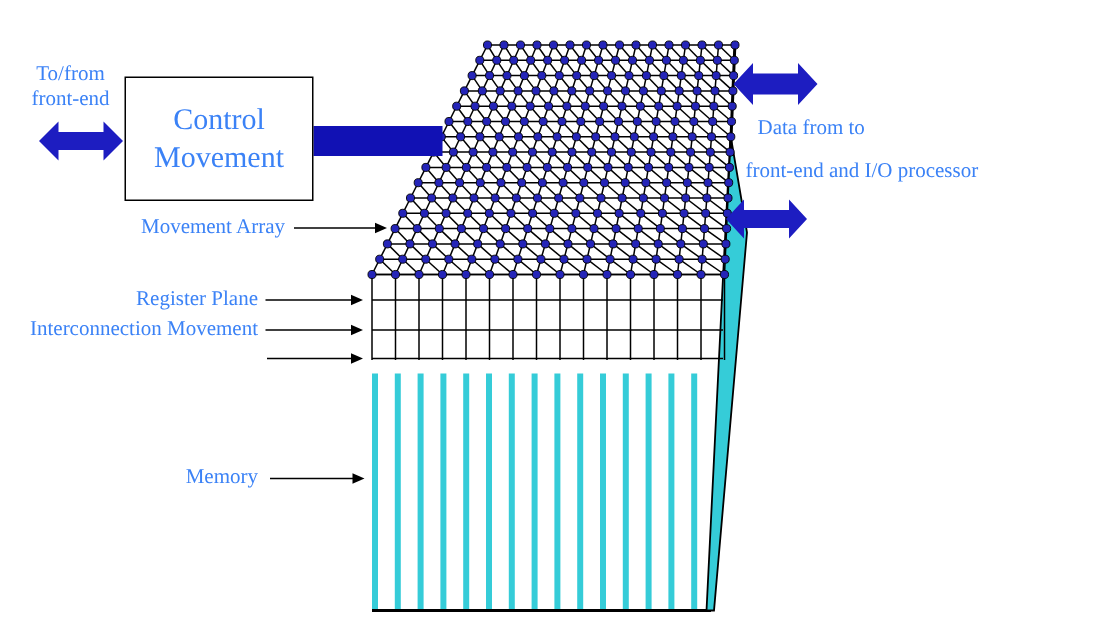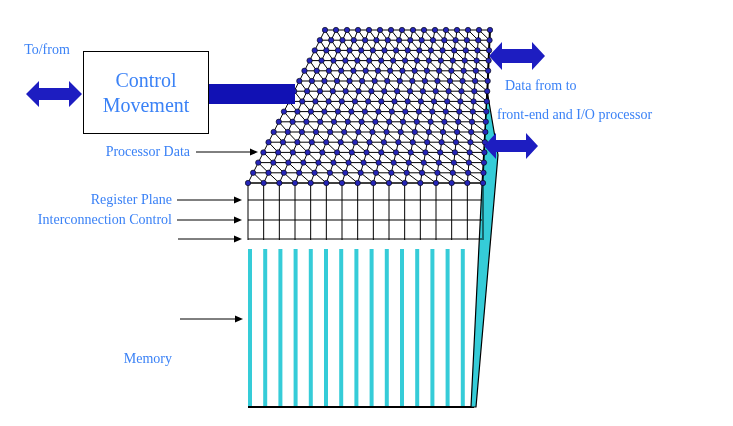--- a/index.html
+++ b/index.html
@@ -13,21 +13,21 @@
   .cpbox{
     position:absolute;left:83px;top:51px;width:124px;height:81px;
     border:1px solid #000;background:#fff;display:flex;flex-direction:column;
     justify-content:center;align-items:center;font-size:20px;line-height:25px;
   }
   .lbl{position:absolute;white-space:nowrap;font-size:14px;}
   .lbl-pa{right:543px;top:144px;}
   .lbl-rp{right:561px;top:192px;margin-left:32px;}
   .lbl-in{right:561px;top:212px;}
   .lbl-dm{right:561px;top:231px;}
-  .lbl-me{right:561px;top:311px;margin-top:40px;}
+  .lbl-me{right:561px;top:311px;}
   .dl1{left:505px;top:78px;}
   .dl2{left:497px;top:107px;}
 </style>
 </head>
 <body>
 
 <div id="stage">
 
   <svg id="diagram" viewBox="0 0 733 426" xmlns="http://www.w3.org/2000/svg">
       <line x1="250" y1="249" x2="250" y2="406" stroke="#35ccd8" stroke-width="4"></line>
@@ -816,27 +816,28 @@
       <line x1="177" y1="220" x2="236" y2="220" stroke="#000000" stroke-width="1"></line>
       <polygon points="242,220 234,216.5 234,223.5" fill="#000000"></polygon>
       <line x1="178" y1="239" x2="236" y2="239" stroke="#000000" stroke-width="1"></line>
       <polygon points="242,239 234,235.5 234,242.5" fill="#000000"></polygon>
       <line x1="180" y1="319" x2="237" y2="319" stroke="#000000" stroke-width="1"></line>
       <polygon points="243,319 235,315.5 235,322.5" fill="#000000"></polygon>
     </svg>
 
   <div class="txt tofrom">
     <div>To/from</div>
+    <div>front-end</div>
   </div>
 
   <div class="cpbox">
     <div>Control</div>
     <div>Movement</div>
   </div>
 
-  <div class="lbl lbl-pa">Processor Data</div>
+  <div class="lbl lbl-pa">Movement Array</div>
   <div class="lbl lbl-rp">Register Plane</div>
-  <div class="lbl lbl-in">Interconnection Control</div>
+  <div class="lbl lbl-in">Interconnection Movement</div>
   <div class="lbl lbl-me">Memory</div>
 
   <div class="lbl dl1">Data from to</div>
   <div class="lbl dl2">front-end and I/O processor</div>
 </div>
 
 </body></html>

